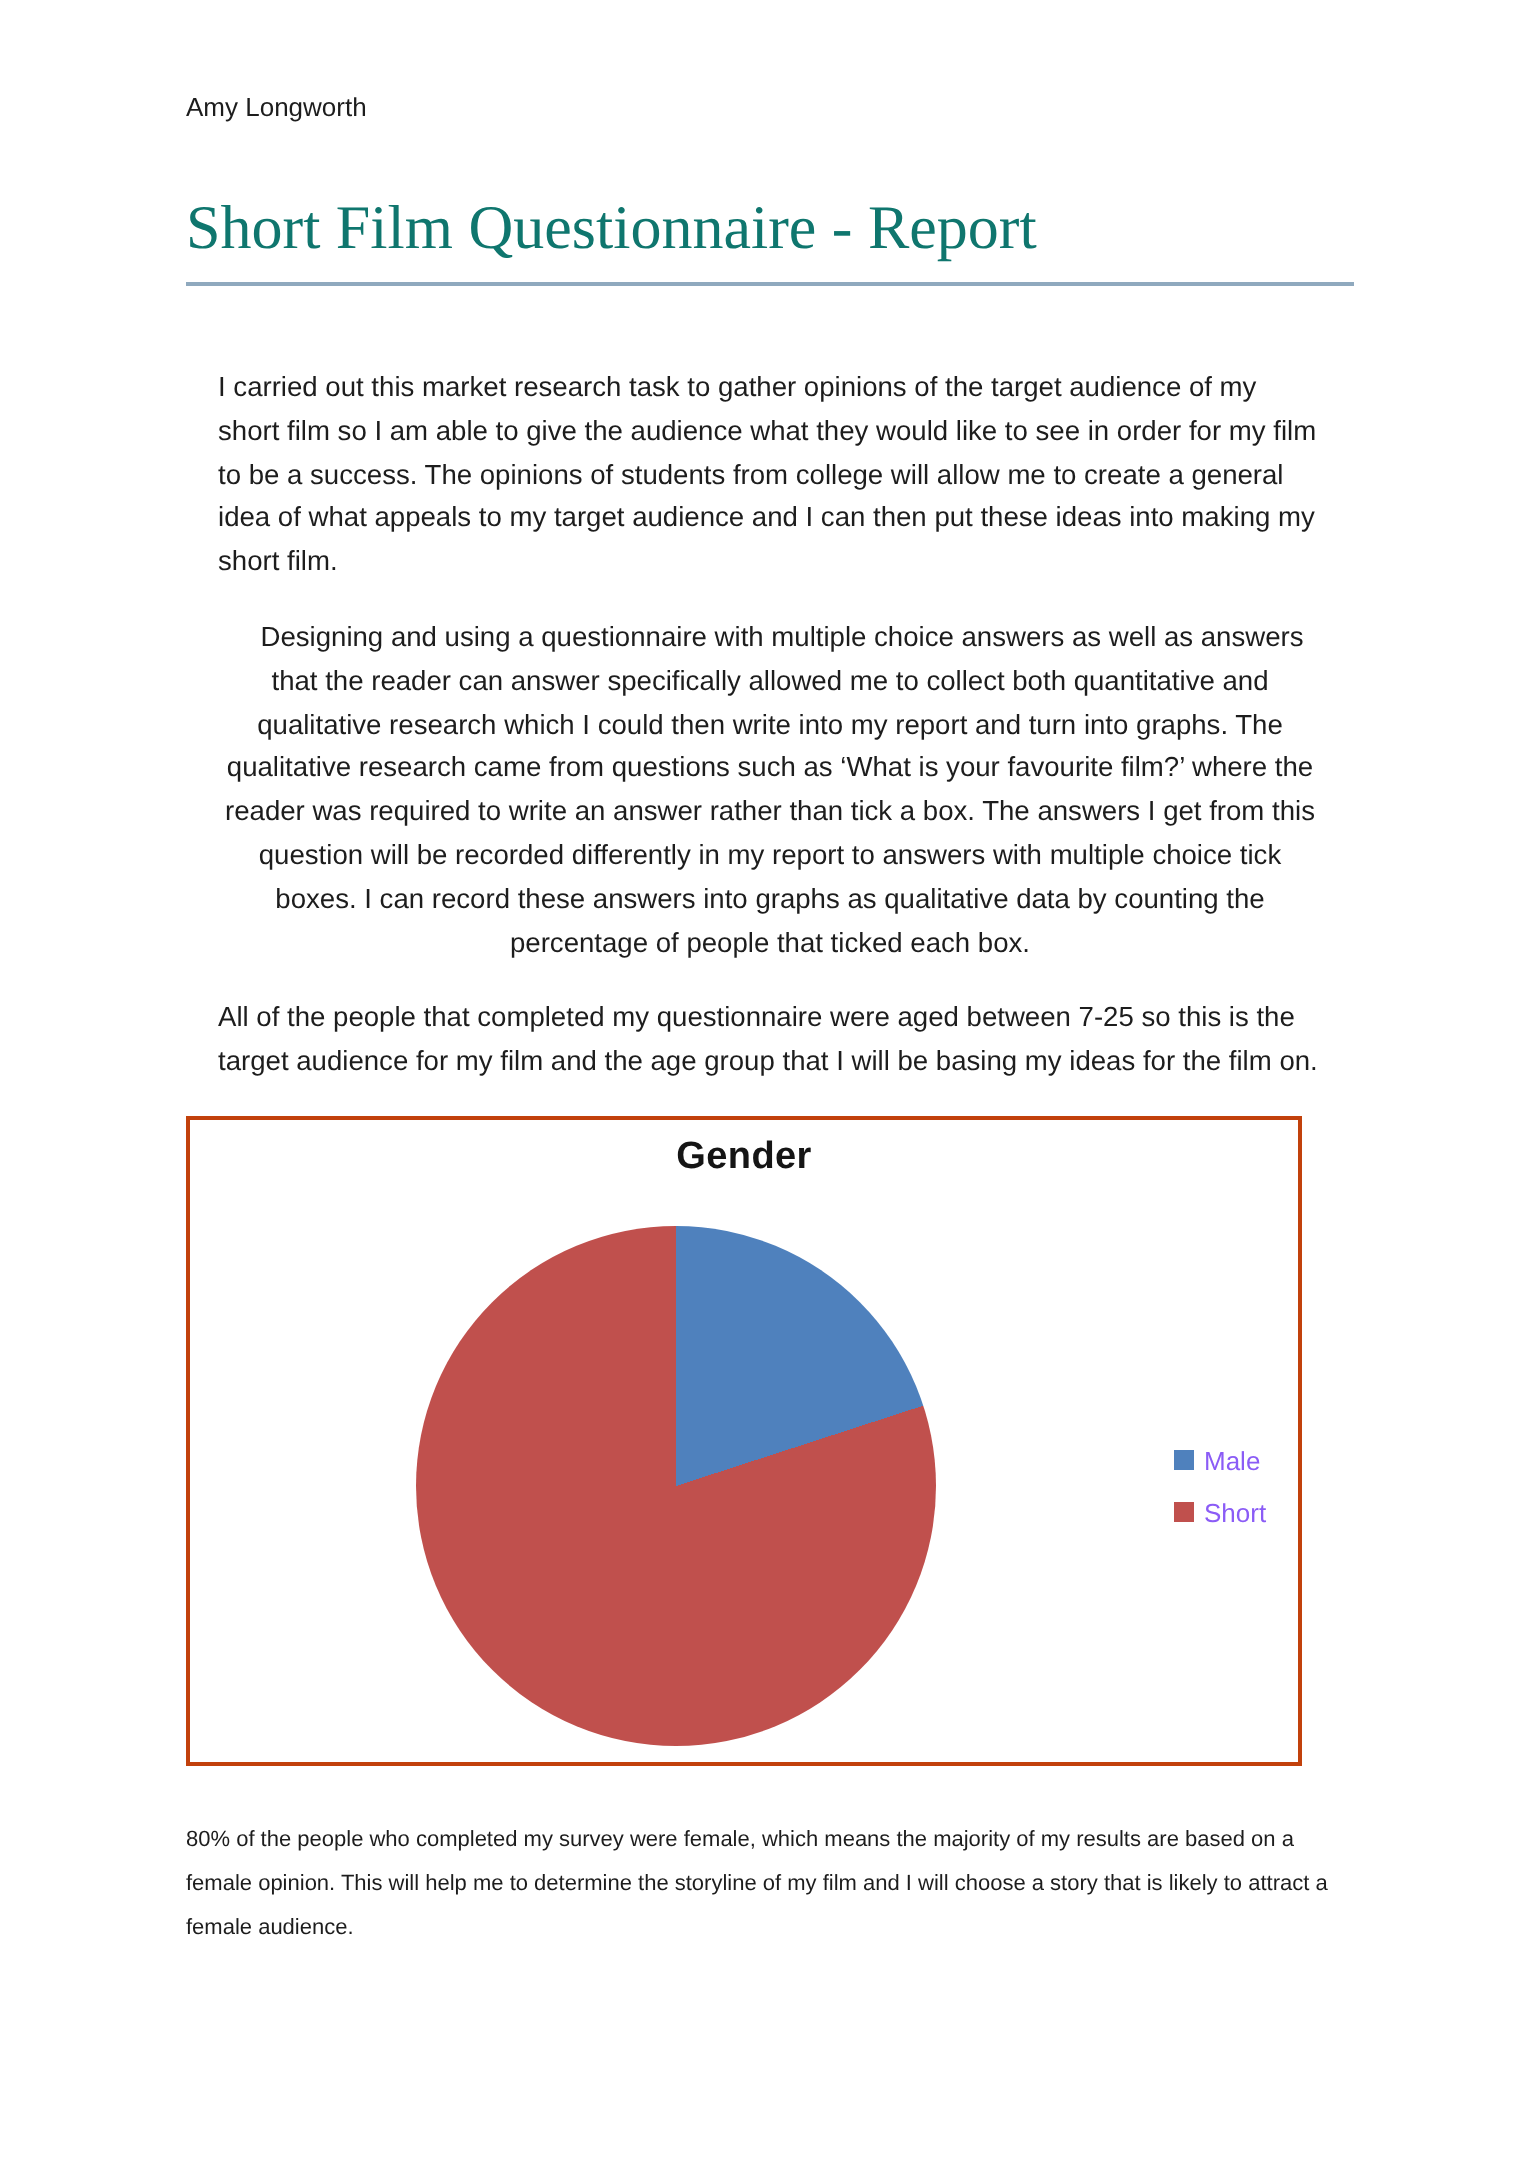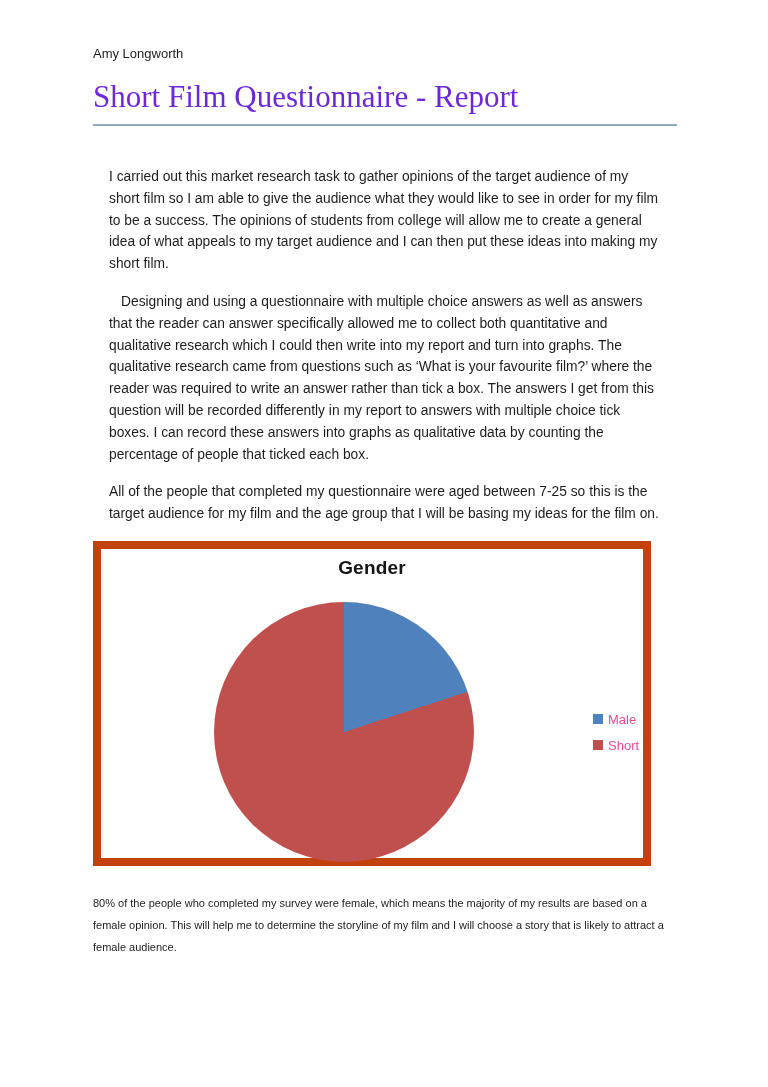--- a/index.html
+++ b/index.html
@@ -4,40 +4,40 @@
 <style>
   html, body { margin:0; padding:0; }
   body {
     width:768px; height:1087px; background:#ffffff; overflow:hidden;
     font-family:"Liberation Sans", sans-serif; color:#1d1d1d;
   }
   .page { padding:46px 91px 12px 93px; box-sizing:border-box; width:768px; height:1087px; }
   .author { font-size:13px; line-height:15px; margin:0; }
   .doc-title {
     font-family:"Liberation Serif", serif; font-weight:400;
-    font-size:31px; line-height:36px; color:#6d28d9;
-    margin:18px 0 0 0; padding-bottom:9px;
+    font-size:31px; line-height:36px; color:#0f766e;
+    margin:35px 0 0 0; padding-bottom:9px;
     border-bottom:2px solid #8FA9BE;
   }
   .body-text { margin-top:40px; font-size:13.8px; line-height:21.8px; }
   .body-text p { margin:16px; }
-  .body-text p.indent { text-indent:12px; }
+  .body-text p.indent { text-indent:12px;text-align:center; }
   .chart-frame {
     margin-top:9px; width:558px; height:325px; box-sizing:border-box;
-    border:8px solid #c2410c; position:relative; background:#ffffff;
+    border:2px solid #c2410c; position:relative; background:#ffffff;
   }
   .chart-title {
     position:absolute; top:8px; left:0; width:100%; text-align:center;
     font-size:19px; font-weight:bold; color:#151515; letter-spacing:0.2px;
   }
   .pie {
     position:absolute; left:113px; top:53px; width:260px; height:260px;
     border-radius:50%;
   }
-  .legend { position:absolute; left:492px; top:163px; font-size:13px; color:#ec4899; }
+  .legend { position:absolute; left:492px; top:163px; font-size:13px; color:#8b5cf6; }
   .legend-row { display:flex; align-items:center; margin-bottom:11px; }
   .swatch { width:10px; height:10px; margin-right:5px; flex:0 0 auto; }
   .closing { margin-top:27px; font-size:11px; line-height:21.8px; }
   .closing p { margin:0; }
 </style>
 </head>
 <body>
 
 <div class="page">
 

